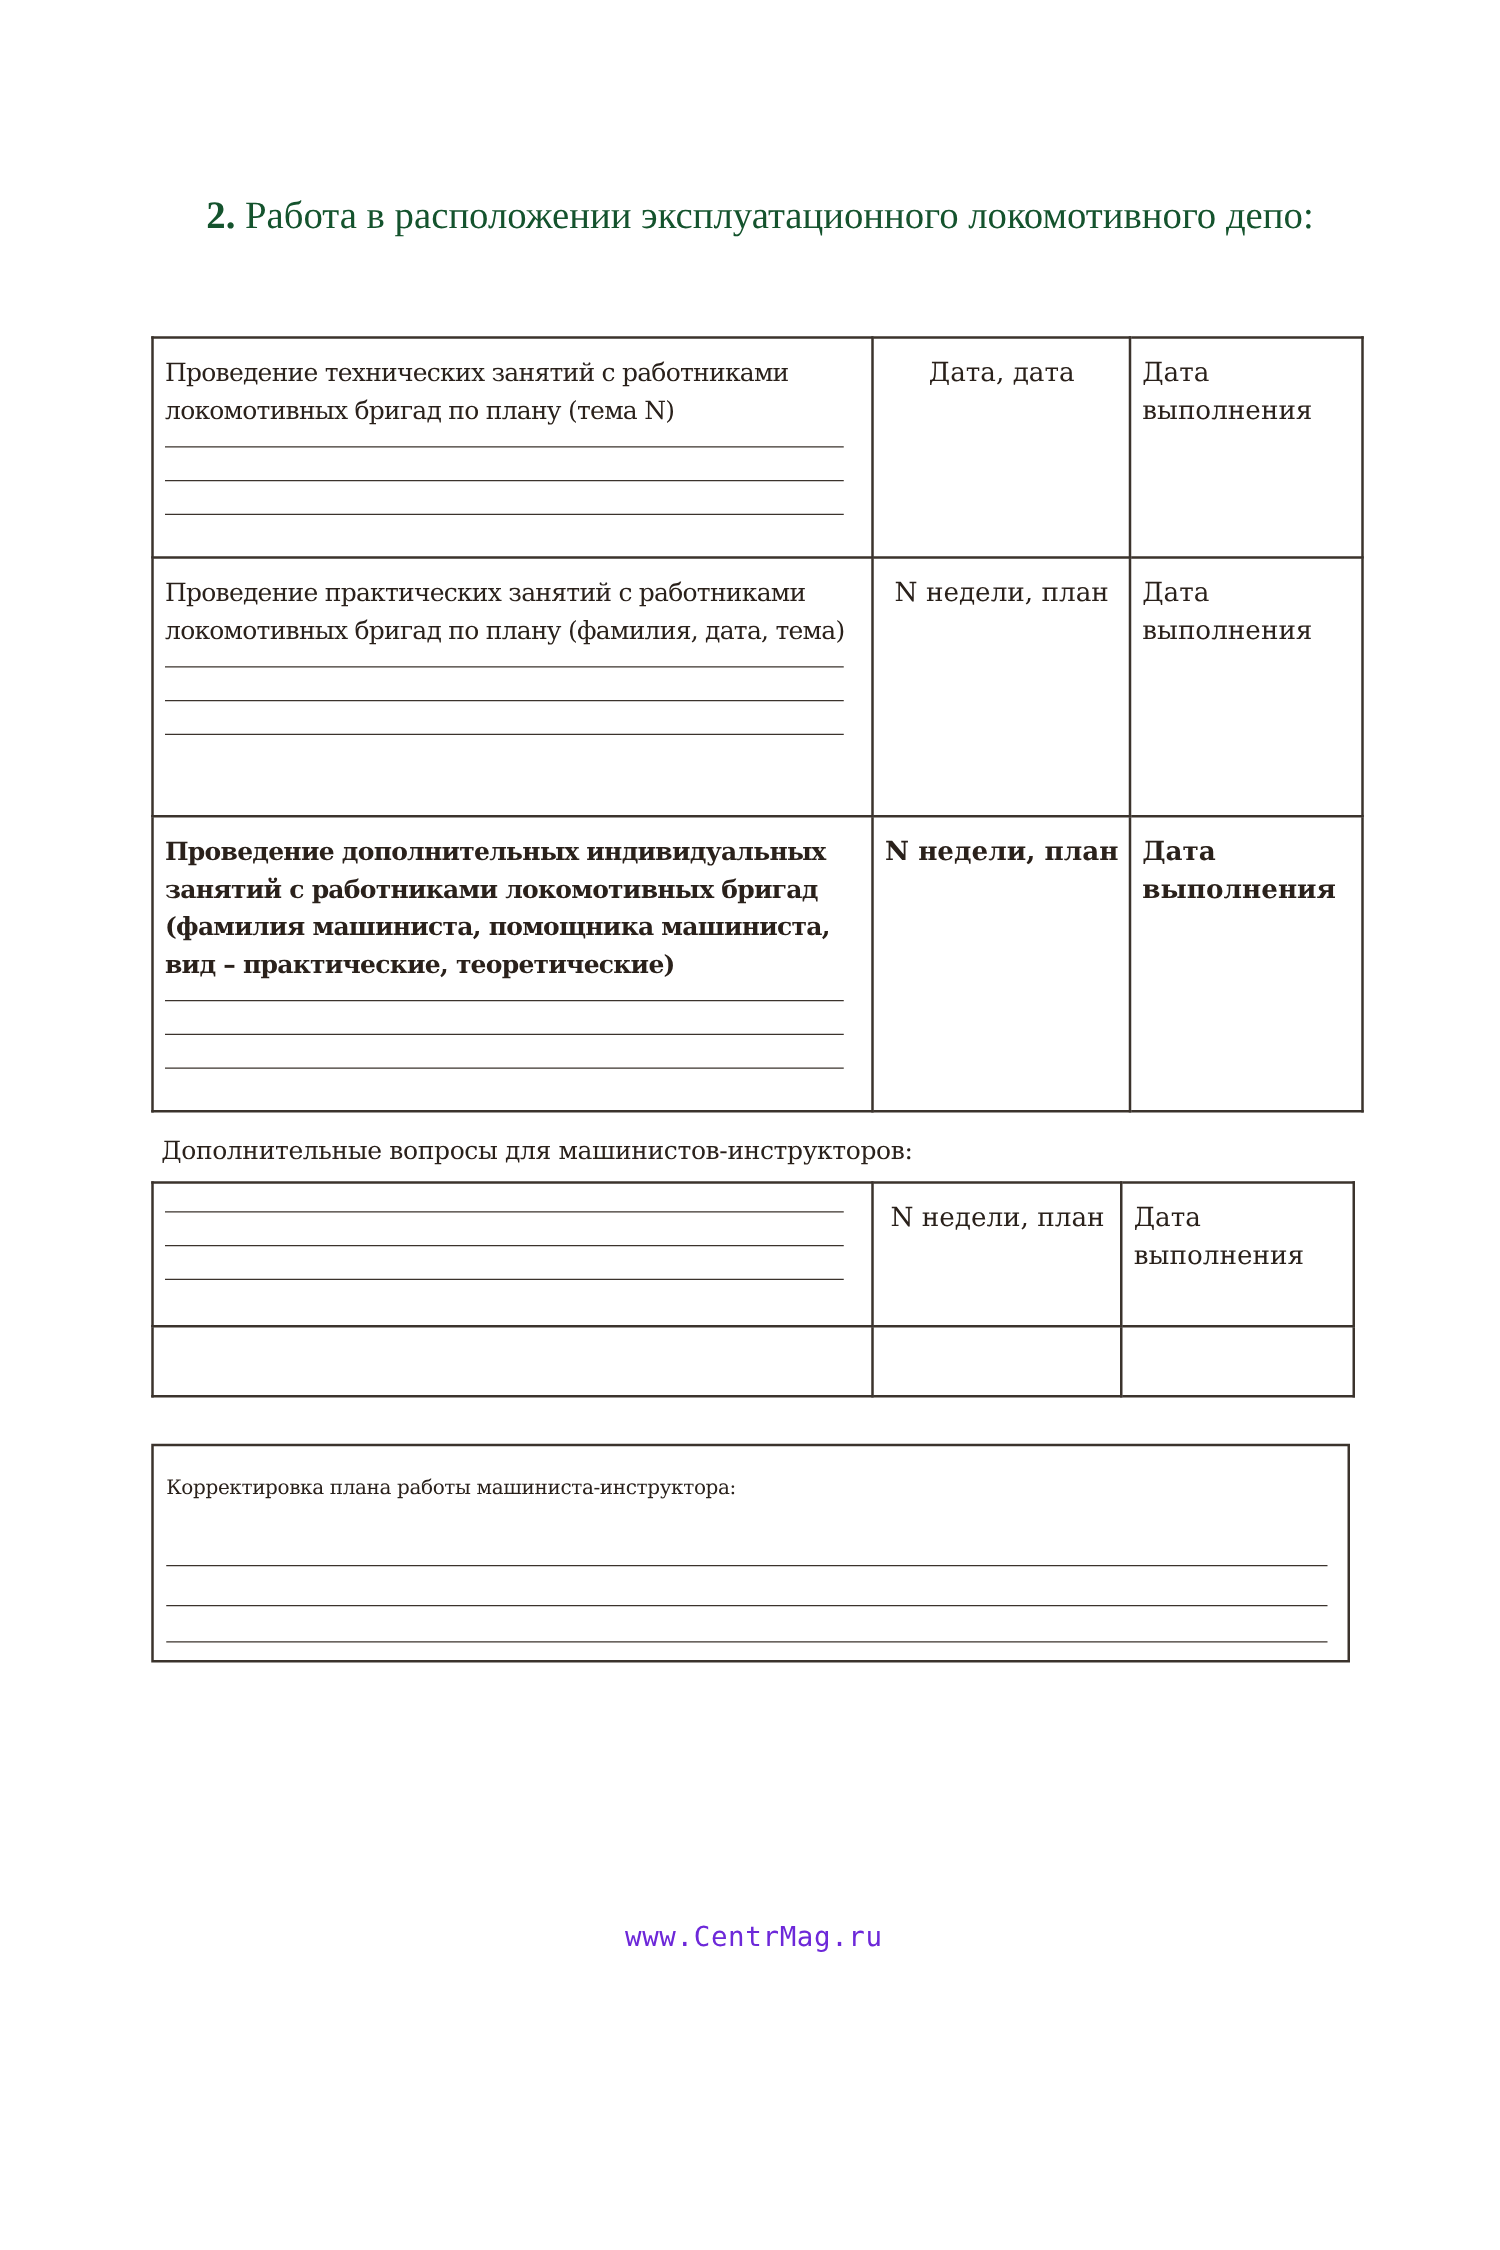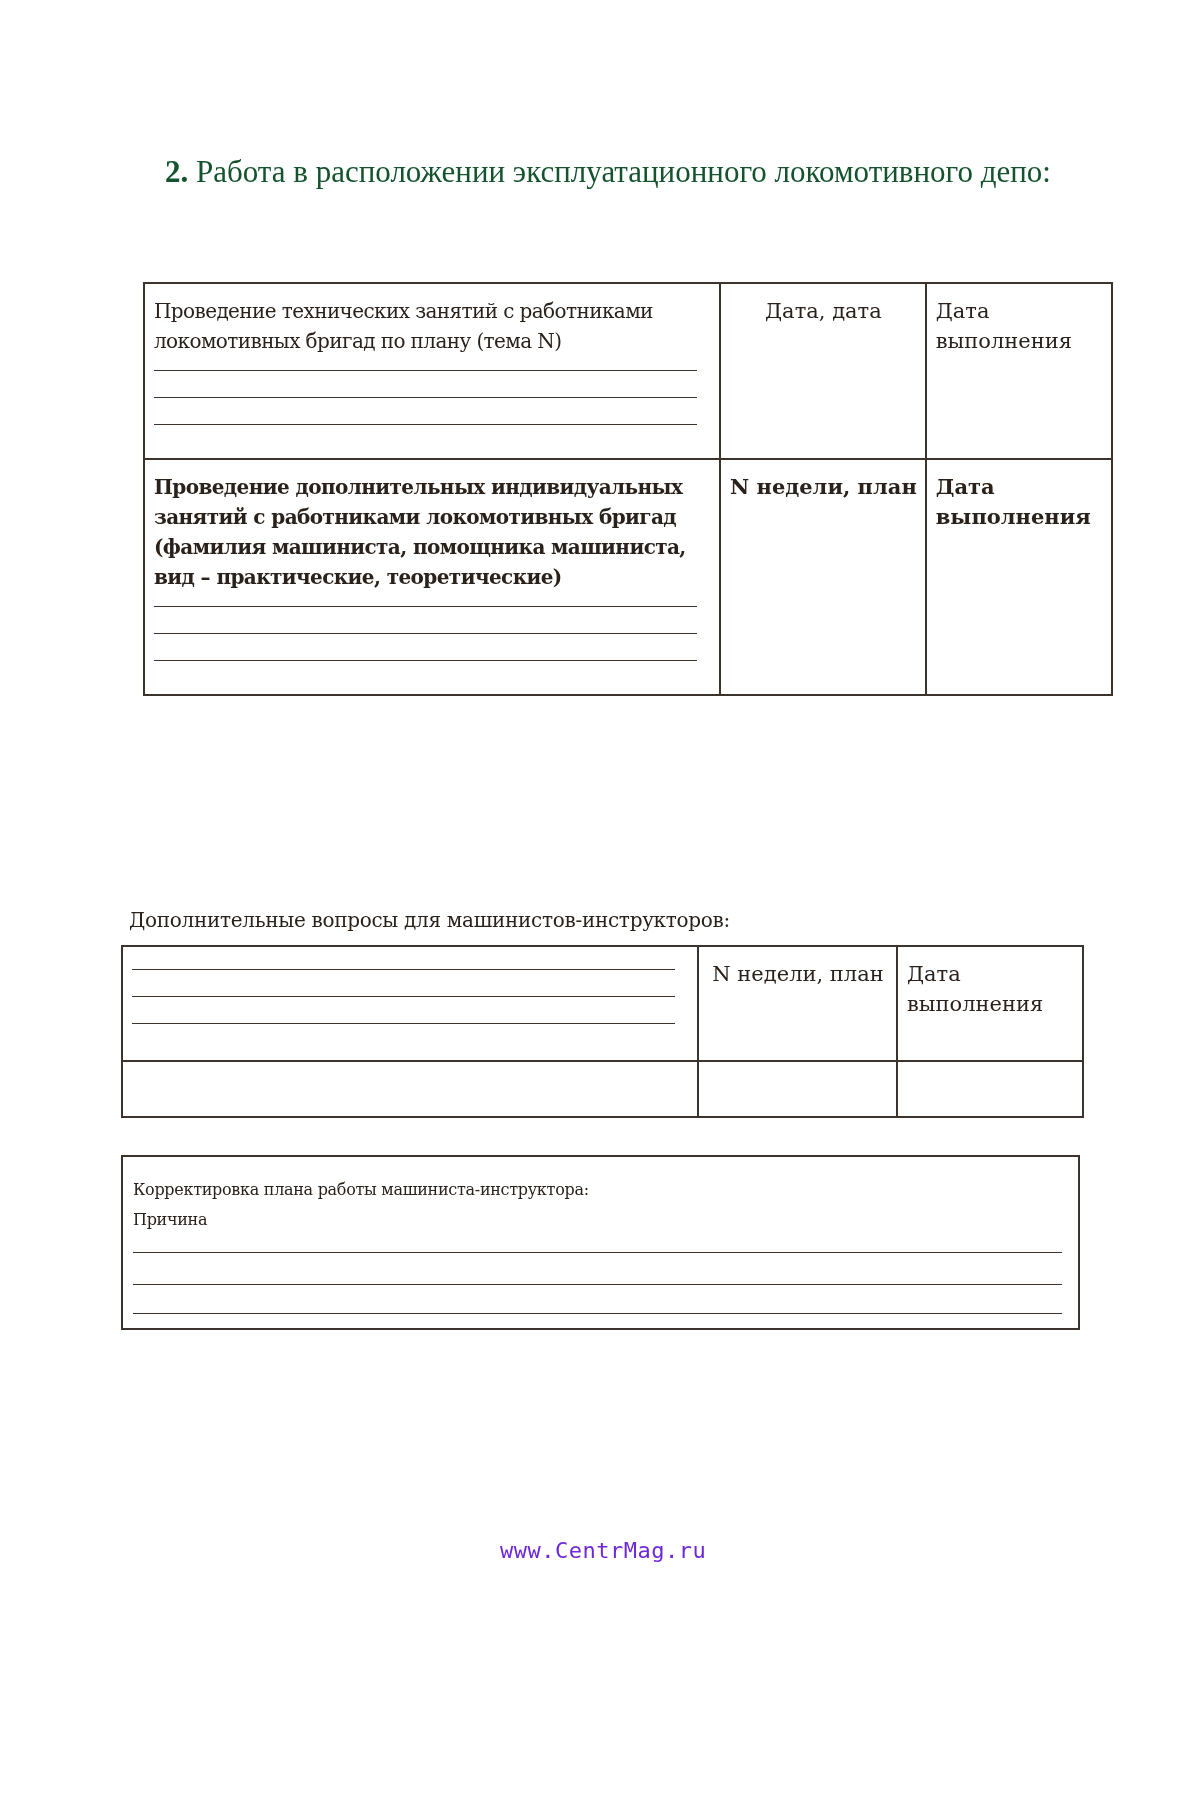--- a/index.html
+++ b/index.html
@@ -24,30 +24,40 @@
   .wm { left:500px; top:1538px; font-family:"DejaVu Sans Mono","Liberation Mono",monospace; font-size:22px; color:#6d28d9; letter-spacing:0.5px; }
 </style>
 </head>
 <body>
 
 <div class="abs title">
   <span class="num">2.</span>
   <span>Работа в расположении эксплуатационного локомотивного депо:</span>
 </div>
 
-<table class="grid" style="top:282px;margin-left:22px;">
+<table class="grid" style="top:269px;">
   <tbody>
       <tr style="height:176px;">
     <td class="c1">
       <div class="desc">Проведение технических занятий с работниками локомотивных бригад по плану (тема N)</div>
       <div class="line first"></div>
       <div class="line"></div>
       <div class="line"></div>
     </td>
     <td class="c2"><span>Дата, дата</span></td>
+    <td class="c3"><span>Дата выполнения</span></td>
+  </tr>
+  <tr style="height:207px;">
+    <td class="c1">
+      <div class="desc">Проведение практических занятий с работниками локомотивных бригад по плану (фамилия, дата, тема)</div>
+      <div class="line first"></div>
+      <div class="line"></div>
+      <div class="line"></div>
+    </td>
+    <td class="c2"><span>N недели, план</span></td>
     <td class="c3"><span>Дата выполнения</span></td>
   </tr>
   <tr style="height:236px;font-weight:bold;">
     <td class="c1">
       <div class="desc">Проведение дополнительных индивидуальных занятий с работниками локомотивных бригад (фамилия машиниста, помощника машиниста, вид – практические, теоретические)</div>
       <div class="line first"></div>
       <div class="line"></div>
       <div class="line"></div>
     </td>
     <td class="c2"><span>N недели, план</span></td>
@@ -73,20 +83,19 @@
     <td class="c1"></td>
     <td class="c2"></td>
     <td class="c3"></td>
   </tr>
 </tbody>
   </table>
 
 <div class="abs box">
   <div class="txt">
     <div>Корректировка плана работы машиниста-инструктора:</div>
-    <div>Причина</div>
   </div>
   <div class="bl" style="top:95px;"></div>
   <div class="bl" style="top:127px;"></div>
   <div class="bl" style="top:156px;"></div>
 </div>
 
 <div class="abs wm">www.CentrMag.ru</div>
 
 </body></html>

